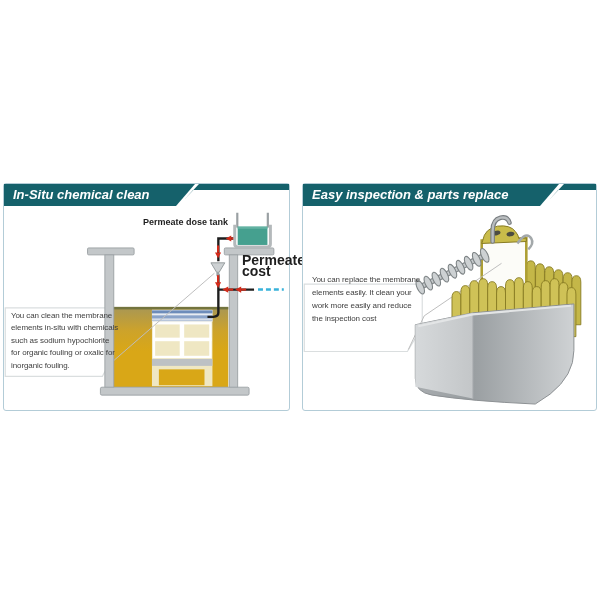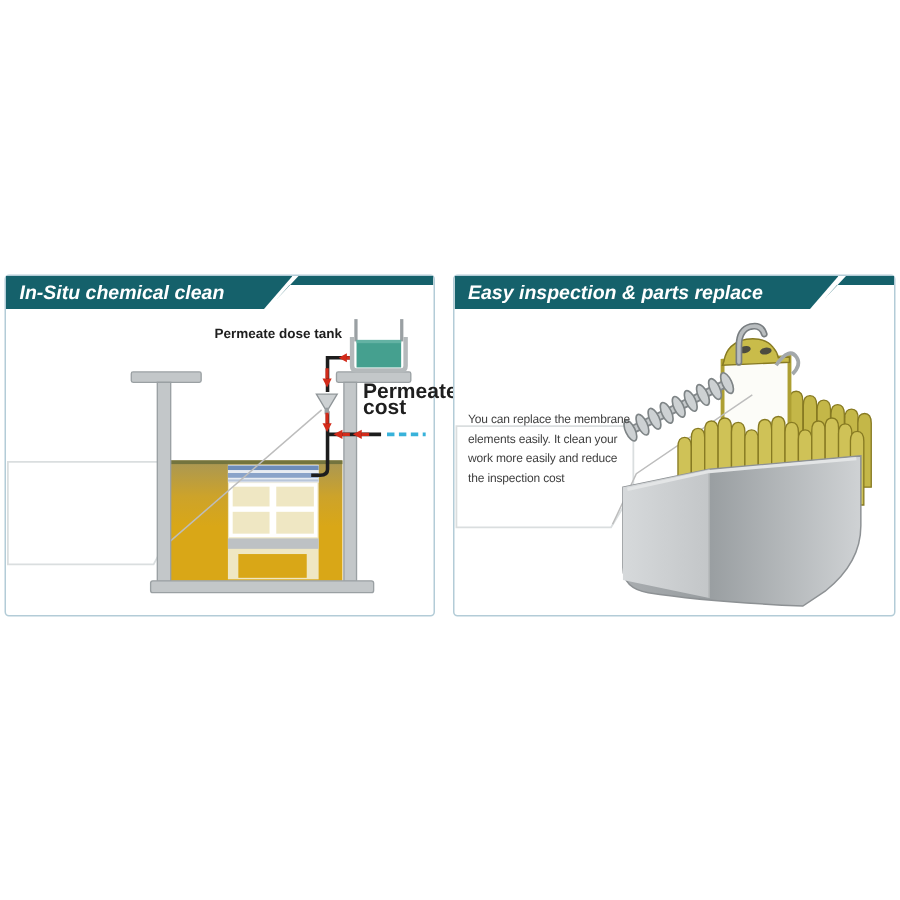--- a/index.html
+++ b/index.html
@@ -116,20 +116,27 @@
       <span>In-Situ chemical clean</span>
     </div>
     <div class="banner-strip"></div>
 
     <div class="lbl lbl-chem">Permeate dose tank</div>
     <div class="lbl lbl-perm">
       <div>Permeate</div>
       <div>cost</div>
     </div>
 
+    <div class="note note-left">
+      <div>You can clean the membrane</div>
+      <div>elements in-situ with chemicals</div>
+      <div>such as sodium hypochlorite</div>
+      <div>for organic fouling or oxalic for</div>
+      <div>inorganic fouling.</div>
+    </div>
   </div>
 
   <div class="panel panel-right bw-right">
     <svg class="diagram" viewBox="0 0 295 228">
       <defs>
         <linearGradient id="tg" x1="0" y1="0" x2="1" y2="0">
           <stop offset="0" stop-color="#a9adb0"></stop>
           <stop offset="0.35" stop-color="#989da0"></stop>
           <stop offset="1" stop-color="#cfd2d4"></stop>
         </linearGradient>

